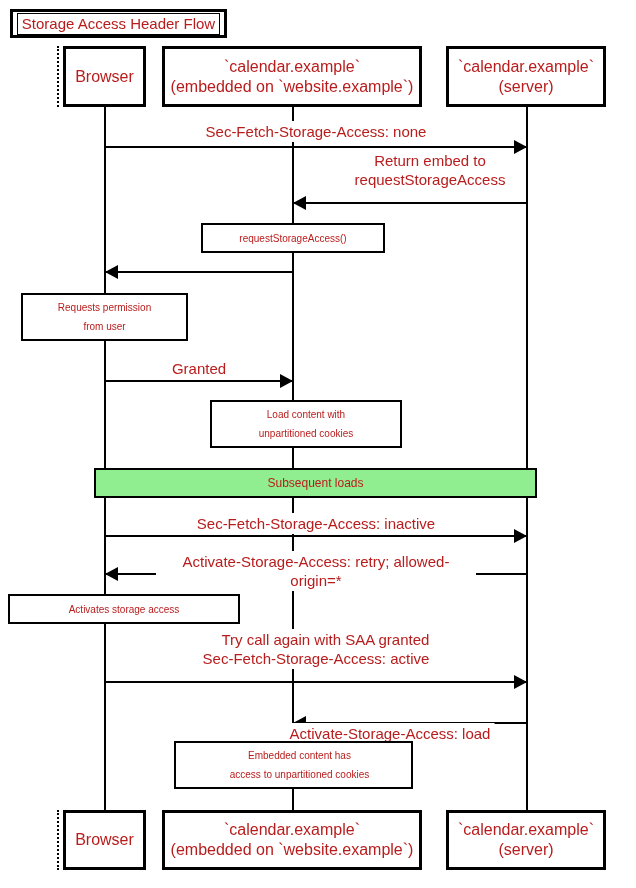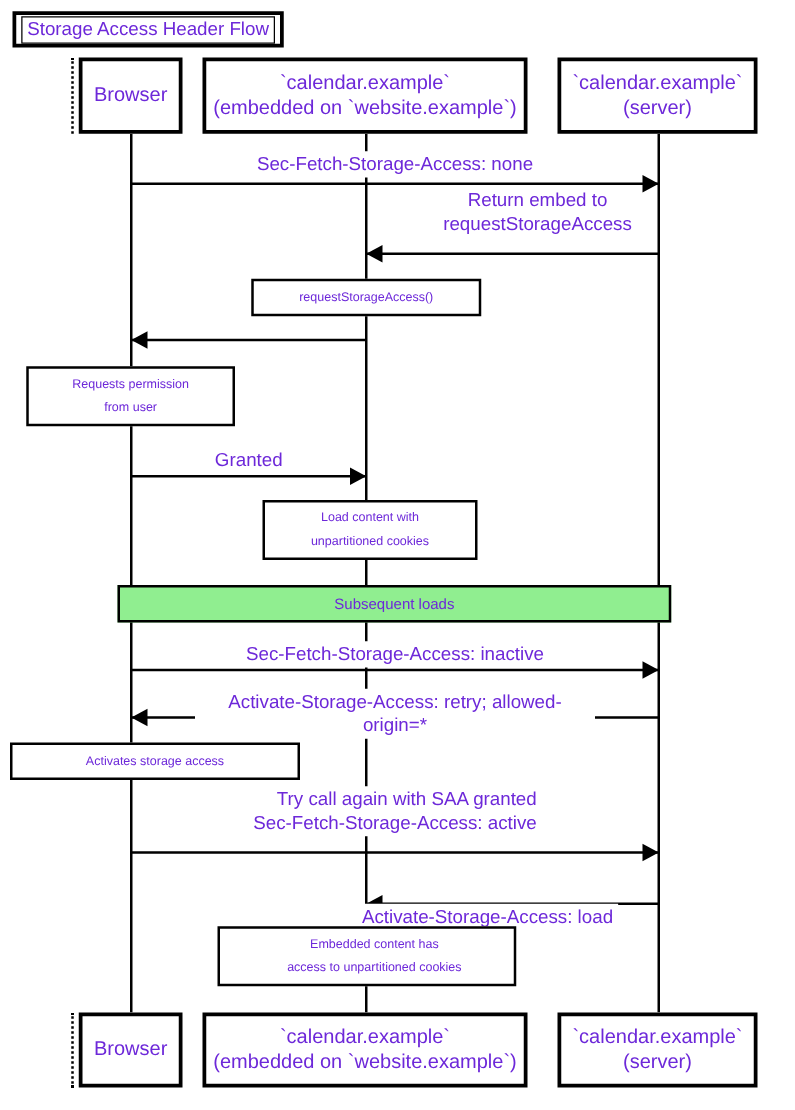--- a/index.html
+++ b/index.html
@@ -2,21 +2,21 @@
 <html><head>
 <meta charset="utf-8">
 <style>
   html, body { margin: 0; padding: 0; background: #ffffff; }
   .canvas {
     position: relative;
     width: 636px;
     height: 888px;
     background: #ffffff;
     font-family: "Liberation Sans", "DejaVu Sans", sans-serif;
-    color: #6d28d9;
+    color: #b91c1c;
     overflow: hidden;
   }
   .lifeline {
     position: absolute;
     width: 2px;
     top: 107px;
     height: 703px;
     background: #000000;
     z-index: 1;
   }
@@ -156,21 +156,21 @@
 
   <div class="note" style="left:21px; top:293px; width:167px; height:48px;">Requests permission
 from user</div>
 
   <div>
     <div class="mlabel" style="left:199px; top:358px;">Granted</div>
     <div class="mline" style="left:105px; top:380px; width:188px;"></div>
     <div class="mhead-r" style="left:280px; top:374px;"></div>
   </div>
 
-  <div class="note" style="left:210px; top:400px; width:172px; height:48px;">Load content with
+  <div class="note" style="left:210px; top:400px; width:192px; height:48px;">Load content with
 unpartitioned cookies</div>
 
   <div class="band">
     <span>Subsequent loads</span>
   </div>
 
   <div>
     <div class="mlabel" style="left:316px; top:513px;">Sec-Fetch-Storage-Access: inactive</div>
     <div class="mline" style="left:105px; top:535px; width:422px;"></div>
     <div class="mhead-r" style="left:514px; top:529px;"></div>

